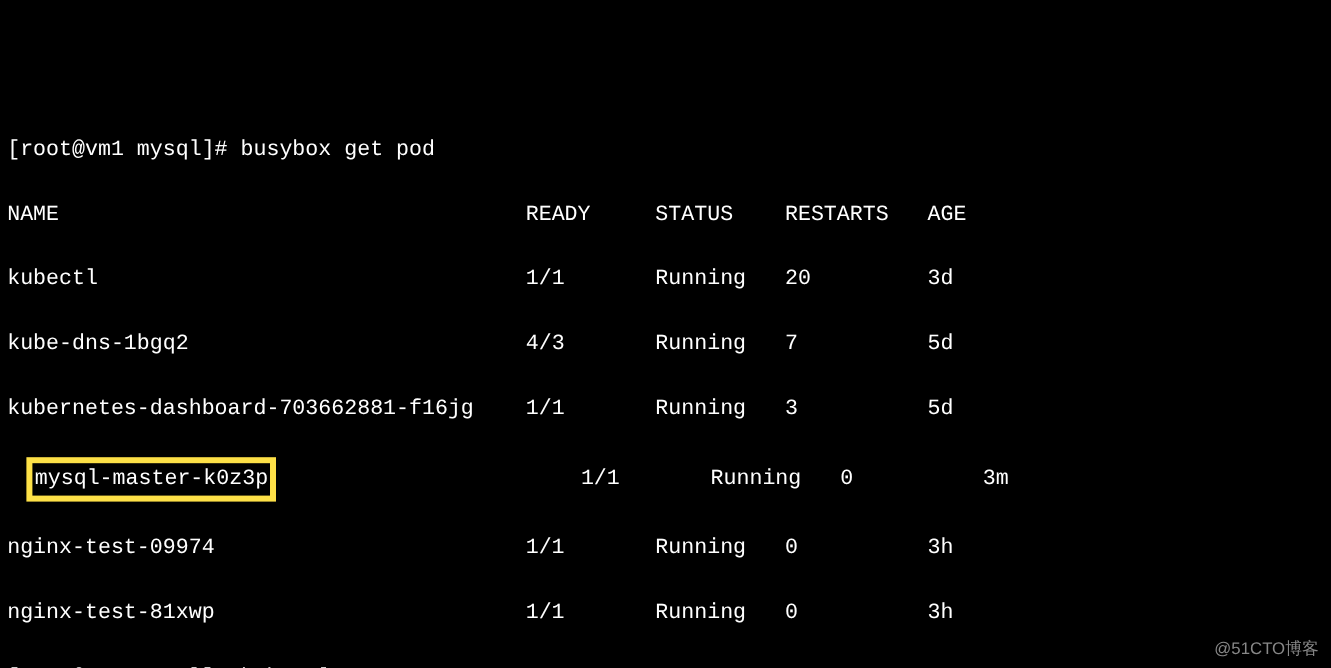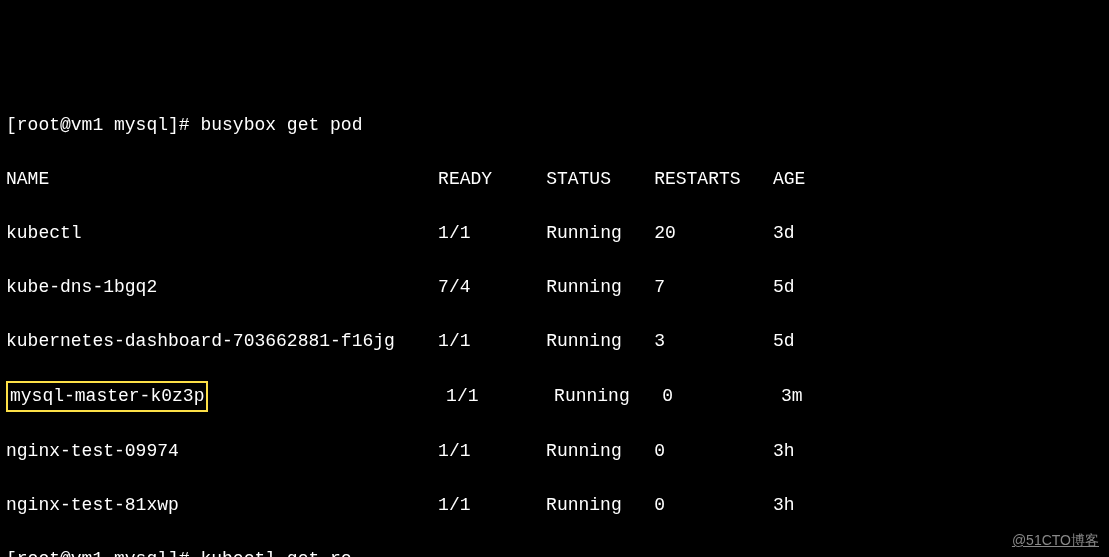--- a/index.html
+++ b/index.html
@@ -16,44 +16,43 @@
       width: 1109px;
       height: 557px;
       padding: 4px 6px;
       position: relative;
       white-space: pre;
     }
     .line {
       white-space: pre;
     }
     .red-box {
-      border: 2px solid #fde047;
+      border: 5px solid #fde047;
       display: inline-block;
       padding: 0 2px;
-      margin: -1px 0;
+      margin: -1px 16px;
     }
     .watermark {
       position: absolute;
       right: 10px;
       bottom: 6px;
       color: #888;
       font-size: 14px;
       font-family: Arial, sans-serif;
-      text-decoration: underline;
     }
   </style>
 </head>
 <body>
 
 
 
 <div class="line"><span>[root@vm1 mysql]# </span><span>busybox get pod</span></div>
 <div class="line"><span>NAME</span>                                    <span>READY</span>     <span>STATUS</span>    <span>RESTARTS</span>   <span>AGE</span></div>
 <div class="line"><span>kubectl</span>                                 <span>1/1</span>       <span>Running</span>   <span>20</span>         <span>3d</span></div>
-<div class="line"><span>kube-dns-1bgq2</span>                          <span>7/4</span>       <span>Running</span>   <span>7</span>          <span>5d</span></div>
+<div class="line"><span>kube-dns-1bgq2</span>                          <span>4/3</span>       <span>Running</span>   <span>7</span>          <span>5d</span></div>
 <div class="line"><span>kubernetes-dashboard-703662881-f16jg</span>    <span>1/1</span>       <span>Running</span>   <span>3</span>          <span>5d</span></div>
 <div class="line"><span class="red-box">mysql-master-k0z3p</span>                      <span>1/1</span>       <span>Running</span>   <span>0</span>          <span>3m</span></div>
 <div class="line"><span>nginx-test-09974</span>                        <span>1/1</span>       <span>Running</span>   <span>0</span>          <span>3h</span></div>
 <div class="line"><span>nginx-test-81xwp</span>                        <span>1/1</span>       <span>Running</span>   <span>0</span>          <span>3h</span></div>
 <div class="line"><span>[root@vm1 mysql]# </span><span>kubectl get rc</span></div>
 
 
 
 
 

